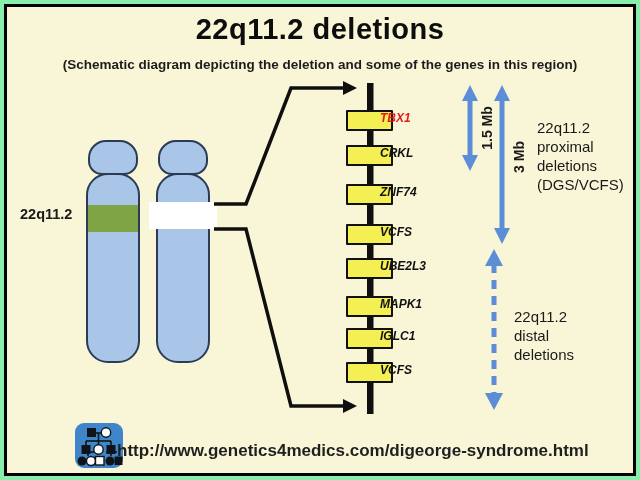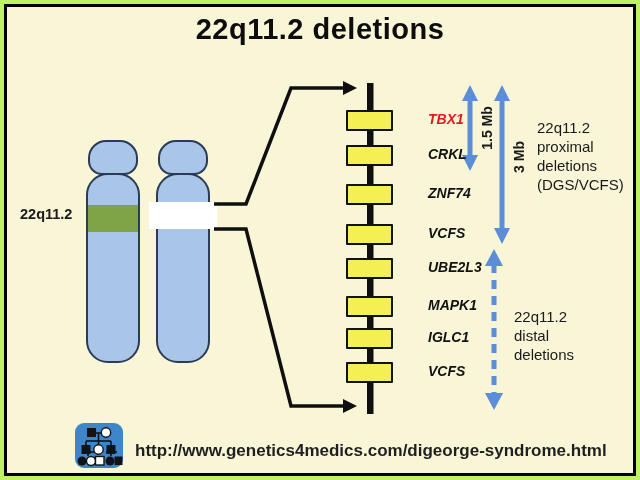--- a/index.html
+++ b/index.html
@@ -1,53 +1,54 @@
 <!DOCTYPE html>
 <html style="--bg: #f9f6d8; --chr-fill: #a9c6e8; --chr-border: #2b3a55; --band: #7ea445; --box-yellow: #f4ef52; --arrow-blue: #5b8ed6; --gene-red: #e01b1b; --logo-blue: #3e86c9;"><head>
 <meta charset="utf-8">
 <style>
   :root{
     --bg:#f9f6d8; --chr-fill:#a9c6e8; --chr-border:#2b3a55; --band:#7ea445;
     --box-yellow:#f4ef52; --arrow-blue:#5b8ed6; --gene-red:#e01b1b; --logo-blue:#3e86c9;
   }
   *{margin:0;padding:0;box-sizing:border-box;}
   body{width:640px;height:480px;background:#fff;font-family:"Liberation Sans",sans-serif;overflow:hidden;}
-  .canvas{position:relative;width:640px;height:480px;background:#bef264;}
+  .canvas{position:relative;width:640px;height:480px;background:#86efac;}
   .frame{position:absolute;inset:4px;border:3px solid #000;background:var(--bg);}
   .title{position:absolute;left:0;right:0;top:13px;text-align:center;font-size:29px;font-weight:bold;color:#0d0d0d;letter-spacing:.5px;}
   .subtitle{position:absolute;left:0;right:0;top:57px;text-align:center;font-size:13.5px;font-weight:bold;color:#1c1c1c;}
   
   .p-arm{position:absolute;width:50px;height:35px;background:var(--chr-fill);border:2px solid var(--chr-border);border-radius:18px 18px 14px 14px;}
   .q-arm{position:absolute;width:54px;height:190px;background:var(--chr-fill);border:2px solid var(--chr-border);border-radius:22px;overflow:hidden;}
   .band{position:absolute;left:0;right:0;top:30px;height:27px;background:var(--band);}
   .gap{position:absolute;left:149px;top:202px;width:68px;height:27px;background:#fff;z-index:3;}
   .chr-label{position:absolute;left:20px;top:206px;font-size:14.5px;font-weight:bold;color:#1a1a1a;}
   svg.overlay{position:absolute;left:0;top:0;z-index:4;pointer-events:none;}
   .blk{stroke:#0f0f0f;fill:none;}
   .blkfill{fill:#0f0f0f;}
   .blu{stroke:var(--arrow-blue);fill:none;}
   .blufill{fill:var(--arrow-blue);}
   
   .gene-row{position:absolute;left:0;height:21px;z-index:5;}
   .gene-box{position:absolute;left:346px;top:0;width:47px;height:21px;background:var(--box-yellow);border:2.5px solid #111;border-radius:1px;}
-  .gene-label{position:absolute;left:428px;top:1px;font-size:14px;font-weight:bold;font-style:italic;color:#111;white-space:nowrap;}
+  .gene-label{position:absolute;left:380px;top:1px;font-size:12px;font-weight:bold;font-style:italic;color:#111;white-space:nowrap;}
   .gene-label.highlight{color:var(--gene-red);}
   .rot-label{position:absolute;width:60px;text-align:center;font-size:14px;font-weight:bold;color:#1a1a1a;transform:rotate(-90deg);z-index:5;white-space:nowrap;}
   .ann-text{position:absolute;font-size:15px;line-height:19px;color:#1a1a1a;white-space:pre-line;z-index:5;}
   
   .logo{position:absolute;left:75px;top:423px;width:48px;height:45px;background:var(--logo-blue);border-radius:9px;z-index:5;}
-  .url{position:absolute;left:135px;top:441px;font-size:17px;font-weight:bold;color:#1f1f1f;z-index:5;white-space:nowrap;}
+  .url{position:absolute;left:117px;top:441px;font-size:17px;font-weight:bold;color:#1f1f1f;z-index:5;white-space:nowrap;}
 </style>
 </head>
 <body>
 
 <div class="canvas">
   <div class="frame"></div>
 
   <div class="title">22q11.2 deletions</div>
+  <div class="subtitle">(Schematic diagram depicting the deletion and some of the genes in this region)</div>
 
   <div class="chr-label">22q11.2</div>
   <div class="p-arm" style="left:88px;top:140px;"></div>
   <div class="q-arm" style="left:86px;top:173px;">
     <div class="band"></div>
   </div>
   <div class="p-arm" style="left:158px;top:140px;"></div>
   <div class="q-arm" style="left:156px;top:173px;"></div>
   <div class="gap"></div>
 

